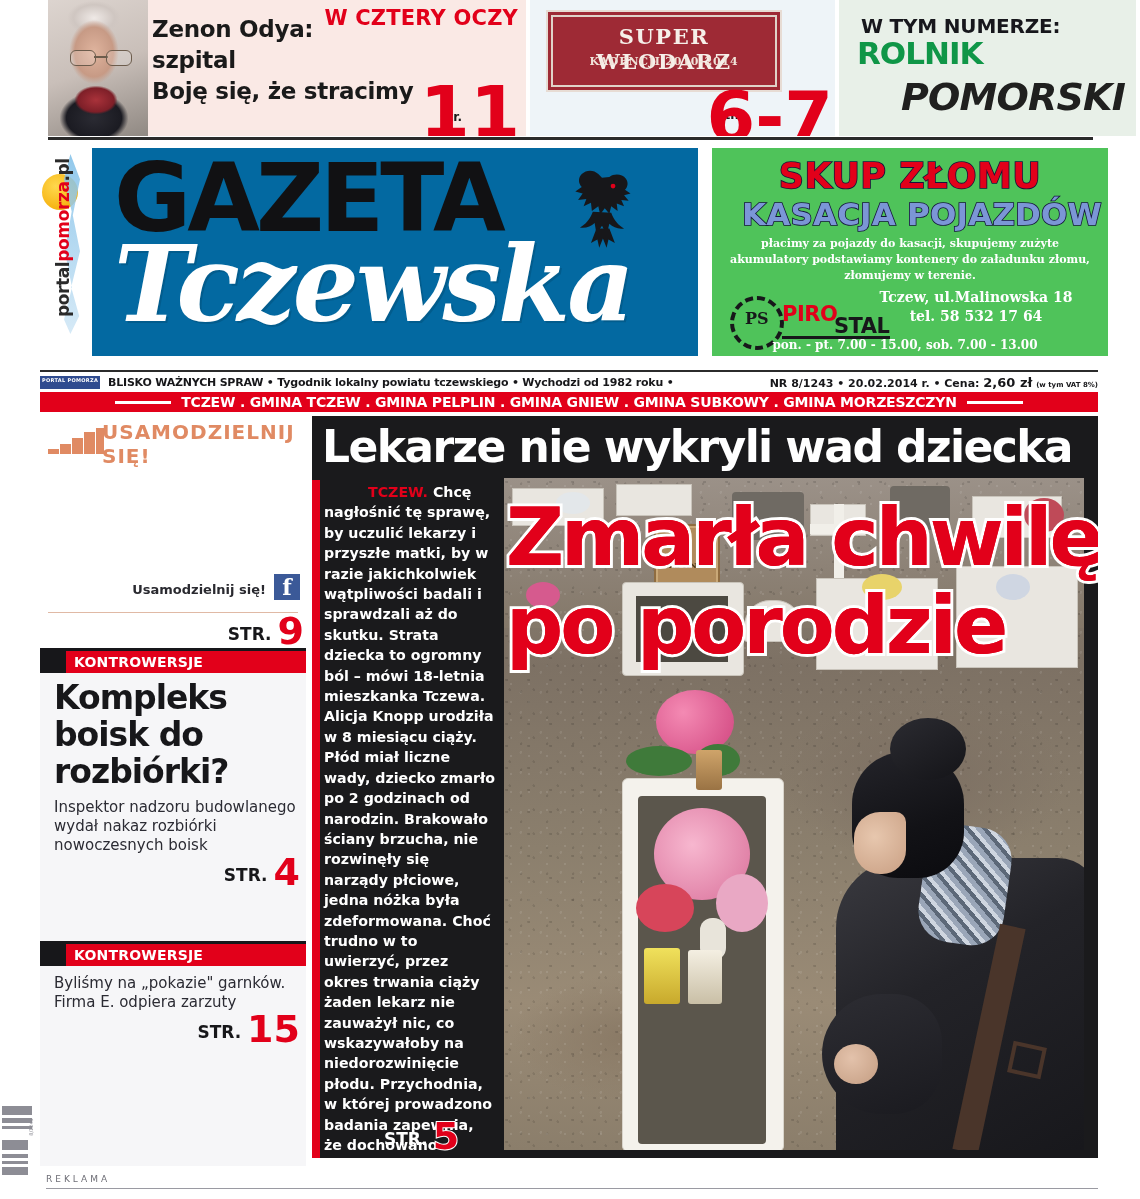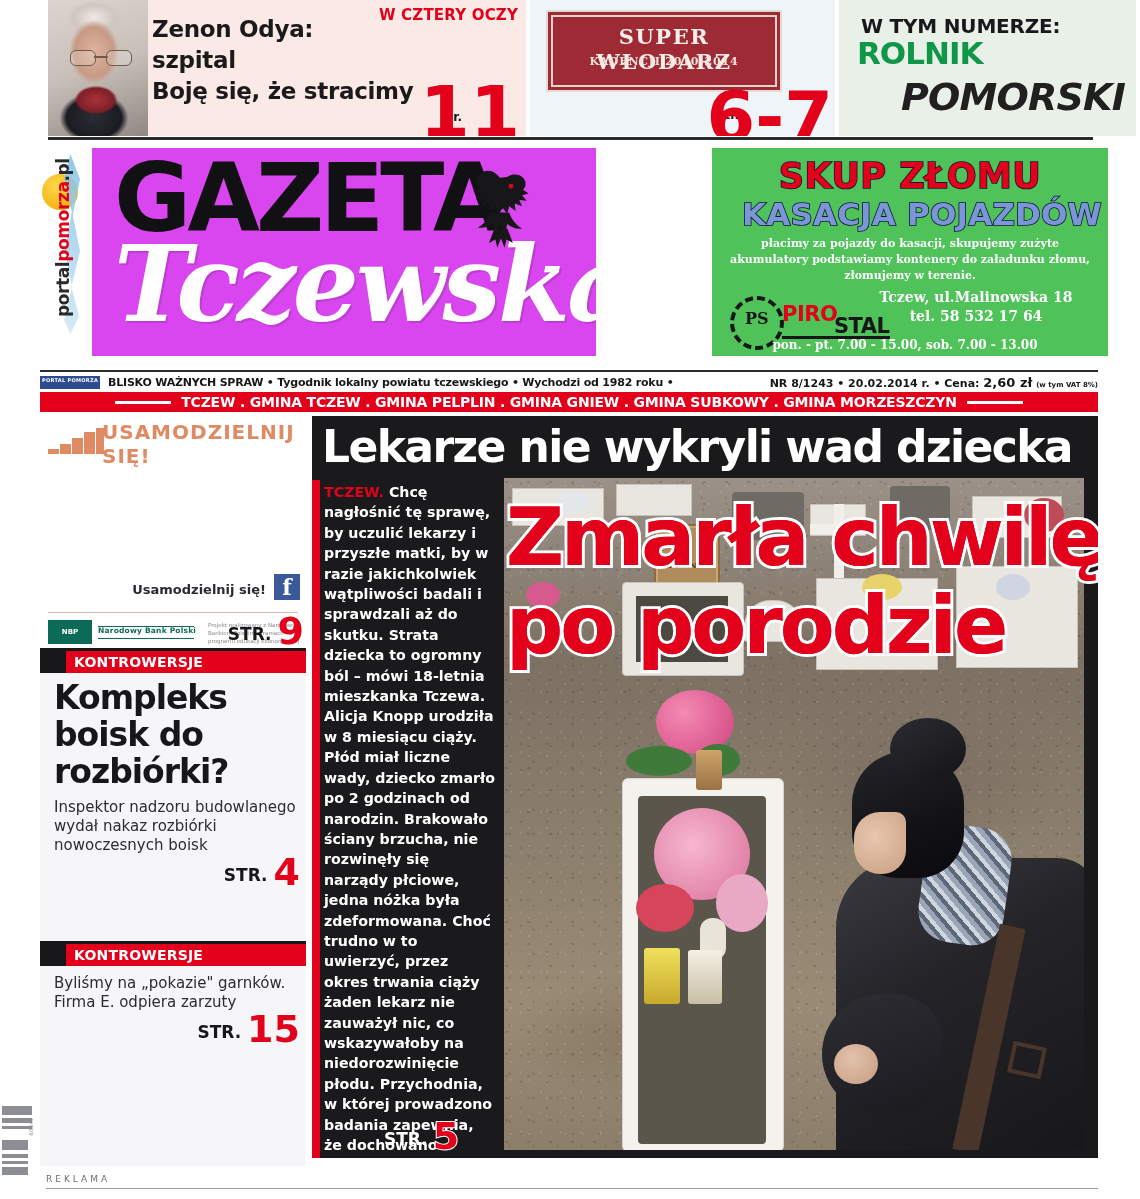--- a/index.html
+++ b/index.html
@@ -25,21 +25,21 @@
   .glasses{position:absolute;left:22px;top:50px;width:62px;height:15px;}
   .glasses:before,.glasses:after{content:"";position:absolute;top:0;width:24px;height:14px;
     border:1.6px solid #6c5c4c;border-radius:6px;background:rgba(255,255,255,.18);}
   .glasses:before{left:0}.glasses:after{right:0}
   .glasses span{position:absolute;left:24px;top:6px;width:14px;height:1.6px;background:#6c5c4c;}
   .promo-a-txt{position:absolute;left:104px;top:14px;width:300px;}
   .promo-a-txt .l{
     font-weight:bold;font-size:23px;line-height:31px;color:#1a1a1a;
     letter-spacing:-.3px;font-family:"DejaVu Sans",sans-serif;
   }
-  .kicker{position:absolute;right:8px;top:6px;color:#e2001a;font-weight:bold;font-size:15px;letter-spacing:.2px;
+  .kicker{position:absolute;right:8px;top:6px;color:#e2001a;font-weight:bold;font-size:21px;letter-spacing:.2px;
     font-family:"DejaVu Sans",sans-serif;}
   .str-lbl{font-family:"DejaVu Sans",sans-serif;font-weight:bold;font-size:12px;color:#1a1a1a;}
   .bignum{font-family:"DejaVu Sans",sans-serif;font-weight:bold;color:#e2001a;line-height:.82;}
   .promo-a .num{position:absolute;right:6px;bottom:-6px;font-size:72px;}
   .promo-a .strp{position:absolute;right:64px;bottom:12px;}
 
   .promo-b{position:relative;width:305px;height:136px;background:#eef4f8;margin-left:4px;overflow:hidden;}
   .plaque{position:absolute;left:16px;top:10px;width:232px;height:78px;background:#9e2a35;
     border:2px solid #e7dcd4;box-shadow:inset 0 0 0 3px #9e2a35, inset 0 0 0 5px #e0d3c9;}
   .plaque .t1{position:absolute;left:0;right:0;top:12px;text-align:center;color:#f6efe9;
@@ -65,21 +65,21 @@
   .portal .vtxt{position:absolute;left:-62px;top:74px;width:170px;transform:rotate(-90deg);
     font-family:"DejaVu Sans",sans-serif;font-weight:bold;font-size:17px;letter-spacing:-.4px;white-space:nowrap;}
   .portal .vtxt .a{color:#2a2a2a}.portal .vtxt .b{color:#e2001a}.portal .vtxt .c{color:#2a2a2a}
   .portal .sun{position:absolute;left:2px;top:26px;width:36px;height:36px;border-radius:50%;
     background:radial-gradient(circle at 38% 34%,#ffd84d 0%,#f6b312 70%,#e09c06 100%);}
   .portal .wave{position:absolute;left:24px;top:6px;width:16px;height:180px;
     background:linear-gradient(180deg,#7fbfe8,#cfe6f5);
     clip-path:polygon(40% 0,100% 14%,55% 34%,100% 54%,45% 74%,95% 90%,40% 100%,0 92%,50% 74%,5% 54%,48% 32%,0 14%);
     opacity:.85;}
 
-  .mast-red{position:absolute;left:92px;top:2px;width:504px;height:208px;background:#d946ef;overflow:hidden;}
+  .mast-red{position:absolute;left:92px;top:2px;width:606px;height:208px;background:#0369a1;overflow:hidden;}
   .gazeta{position:absolute;left:22px;top:6px;font-family:"DejaVu Sans",sans-serif;font-weight:bold;
     font-size:94px;line-height:.96;color:#111113;letter-spacing:-4px;}
   .tczewska{position:absolute;left:22px;top:88px;font-family:"DejaVu Serif",serif;font-weight:bold;
     font-style:italic;font-size:104px;line-height:.95;color:#ffffff;letter-spacing:-3px;
     text-shadow:2px 2px 0 rgba(0,0,0,.12);}
   .griffin{position:absolute;right:50px;top:16px;width:92px;height:92px;}
 
   .ad-green{position:absolute;left:712px;top:2px;width:396px;height:208px;background:#4fc35a;overflow:hidden;}
   .ad-green .ln1{position:absolute;left:0;right:0;top:8px;text-align:center;
     font-family:"DejaVu Sans",sans-serif;font-weight:bold;font-size:35px;color:#e2001a;letter-spacing:.5px;
@@ -173,21 +173,21 @@
 
   
   .main{position:absolute;left:312px;top:416px;width:786px;height:742px;background:#1a1a1c;overflow:hidden;}
   .main-head{position:absolute;left:10px;top:6px;width:766px;
     font-family:"DejaVu Sans",sans-serif;font-weight:bold;font-size:44px;line-height:50px;color:#ffffff;
     letter-spacing:-1.6px;}
   .redbar{position:absolute;left:0px;top:64px;width:8px;height:678px;background:#e2001a;}
   .artcol{position:absolute;left:12px;top:66px;width:172px;
     font-family:"DejaVu Sans",sans-serif;font-weight:bold;font-size:14.2px;line-height:20.4px;color:#ffffff;
     text-align:left;}
-  .artcol .tczew{color:#e2001a;}
+  .artcol .tczew{color:#e2001a;margin-left:44px;}
   .art-str{position:absolute;left:72px;bottom:6px;}
   .art-str .lbl{font-family:"DejaVu Sans",sans-serif;font-weight:bold;font-size:17px;color:#fff;
     margin-right:5px;margin-bottom:3px;}
   .art-str .nm{font-family:"DejaVu Sans",sans-serif;font-weight:bold;font-size:38px;color:#e2001a;line-height:.82;
     text-shadow:0 0 0 #fff;-webkit-text-stroke:2px #ffffff;paint-order:stroke fill;}
 
   
   .photo{position:absolute;left:192px;top:62px;width:580px;height:672px;overflow:hidden;background:#6d6054;}
   .ph-ground{position:absolute;left:0;top:0;width:580px;height:672px;
     background:
@@ -349,27 +349,20 @@
           <i style="left:12px;width:11px;height:10px"></i>
           <i style="left:24px;width:11px;height:16px"></i>
           <i style="left:36px;width:11px;height:22px"></i>
           <i style="left:48px;width:8px;height:26px"></i>
         </div>
         <div class="word">USAMODZIELNIJ SIĘ!</div>
       </div>
       <div class="usam-cta">Usamodzielnij się!</div>
       <div class="fb">f</div>
       <div class="usam-hr"></div>
-      <div class="bank">
-        <div class="logo">NBP</div>
-        <div class="ln" style="top:6px"></div>
-        <div class="nm">Narodowy Bank Polski</div>
-        <div class="ln" style="top:18px"></div>
-        <div class="fine">Projekt realizowany z Narodowym Bankiem Polskim w ramach programu edukacji ekonomicznej</div>
-      </div>
       <div class="str-row usam-str">
         <span class="lbl">STR.</span>
         <span class="nm">9</span>
       </div>
     </div>
 
     <div class="divider" style="margin-top:4px"></div>
 
     <div class="kbox" style="height:290px">
       <div class="khead">

